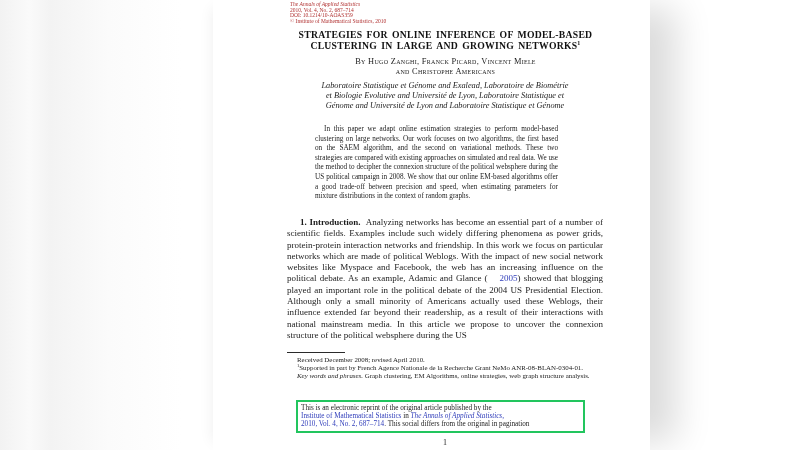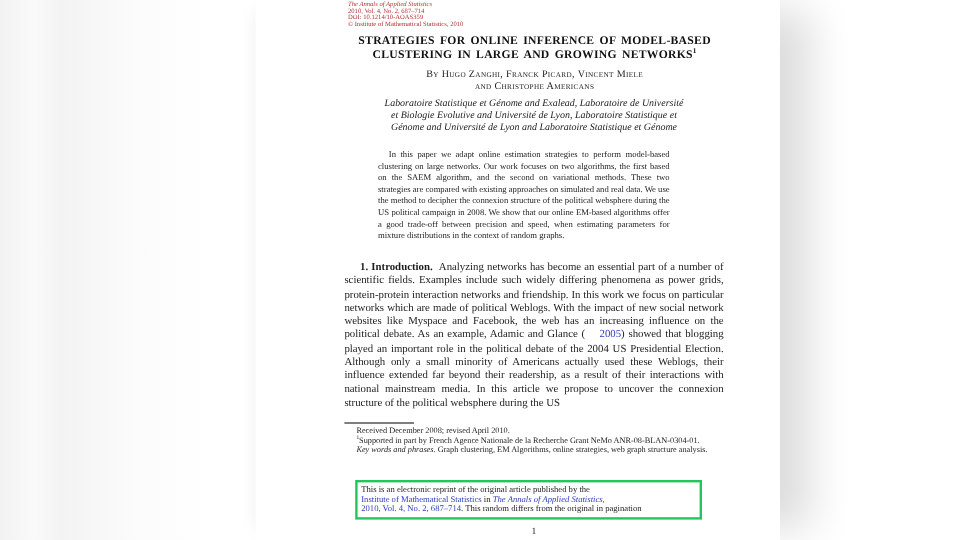--- a/index.html
+++ b/index.html
@@ -180,39 +180,39 @@
       <span>STRATEGIES FOR ONLINE INFERENCE OF MODEL-BASED</span><br>
       <span><span>CLUSTERING IN LARGE AND GROWING NETWORKS</span><sup>1</sup></span>
     </h1>
 
     <div class="authors">
       <div>By Hugo Zanghi, Franck Picard, Vincent Miele</div>
       <div>and Christophe Americans</div>
     </div>
 
     <div class="affiliations">
-      <div>Laboratoire Statistique et Génome and Exalead, Laboratoire de Université</div>
+      <div>Laboratoire Statistique et Génome and Exalead, Laboratoire de Biométrie</div>
       <div>et Biologie Evolutive and Université de Lyon, Laboratoire Statistique et</div>
       <div>Génome and Université de Lyon and Laboratoire Statistique et Génome</div>
     </div>
 
     <div class="abstract">In this paper we adapt online estimation strategies to perform model-based clustering on large networks. Our work focuses on two algorithms, the first based on the SAEM algorithm, and the second on variational methods. These two strategies are compared with existing approaches on simulated and real data. We use the method to decipher the connexion structure of the political websphere during the US political campaign in 2008. We show that our online EM-based algorithms offer a good trade-off between precision and speed, when estimating parameters for mixture distributions in the context of random graphs.</div>
 
     <p class="intro"><span class="intro-heading">1. Introduction.</span><span> Analyzing networks has become an essential part of a number of scientific fields. Examples include such widely differing phenomena as power grids, protein-protein interaction networks and friendship. In this work we focus on particular networks which are made of political Weblogs. With the impact of new social network websites like Myspace and Facebook, the web has an increasing influence on the political debate. As an example, Adamic and Glance (</span><span class="cite-link">2005</span><span>) showed that blogging played an important role in the political debate of the 2004 US Presidential Election. Although only a small minority of Americans actually used these Weblogs, their influence extended far beyond their readership, as a result of their interactions with national mainstream media. In this article we propose to uncover the connexion structure of the political websphere during the US</span></p>
 
     <div class="footnote-rule"></div>
 
     <div class="footnotes">
       <p class="fn-para">Received December 2008; revised April 2010.</p>
       <p class="fn-para"><sup>1</sup><span>Supported in part by French Agence Nationale de la Recherche Grant NeMo ANR-08-BLAN-0304-01.</span></p>
       <p class="fn-para"><span class="italic">Key words and phrases.</span><span> Graph clustering, EM Algorithms, online strategies, web graph structure analysis.</span></p>
     </div>
 
     <div class="reprint-box">
       <div>This is an electronic reprint of the original article published by the</div>
       <div><span class="blue">Institute of Mathematical Statistics</span><span> in </span><span class="blue italic">The Annals of Applied Statistics,</span></div>
-      <div><span class="blue">2010, Vol. 4, No. 2, 687–714</span><span>. This random differs from the original in pagination</span></div>
+      <div><span class="blue">2010, Vol. 4, No. 2, 687–714</span><span>. This social differs from the original in pagination</span></div>
     </div>
 
     <div class="page-number">1</div>
 
   </div>
 </div>
 
 </body></html>

